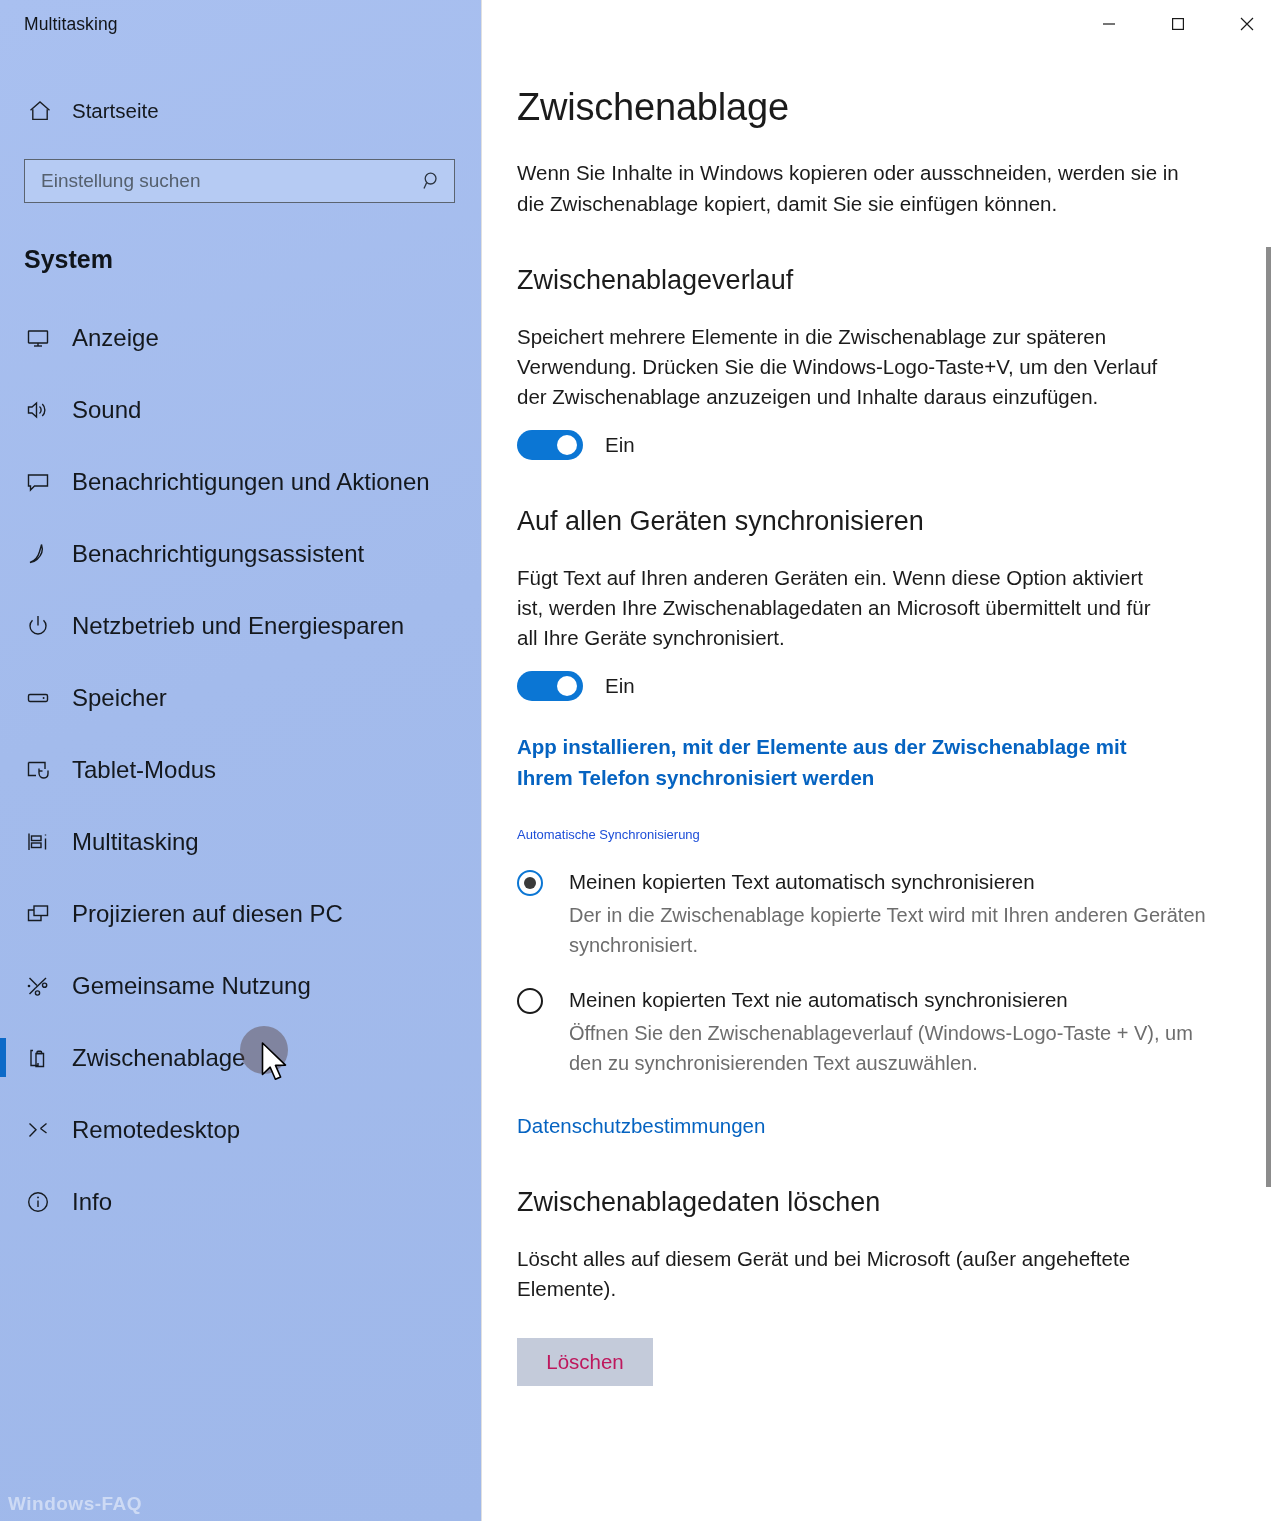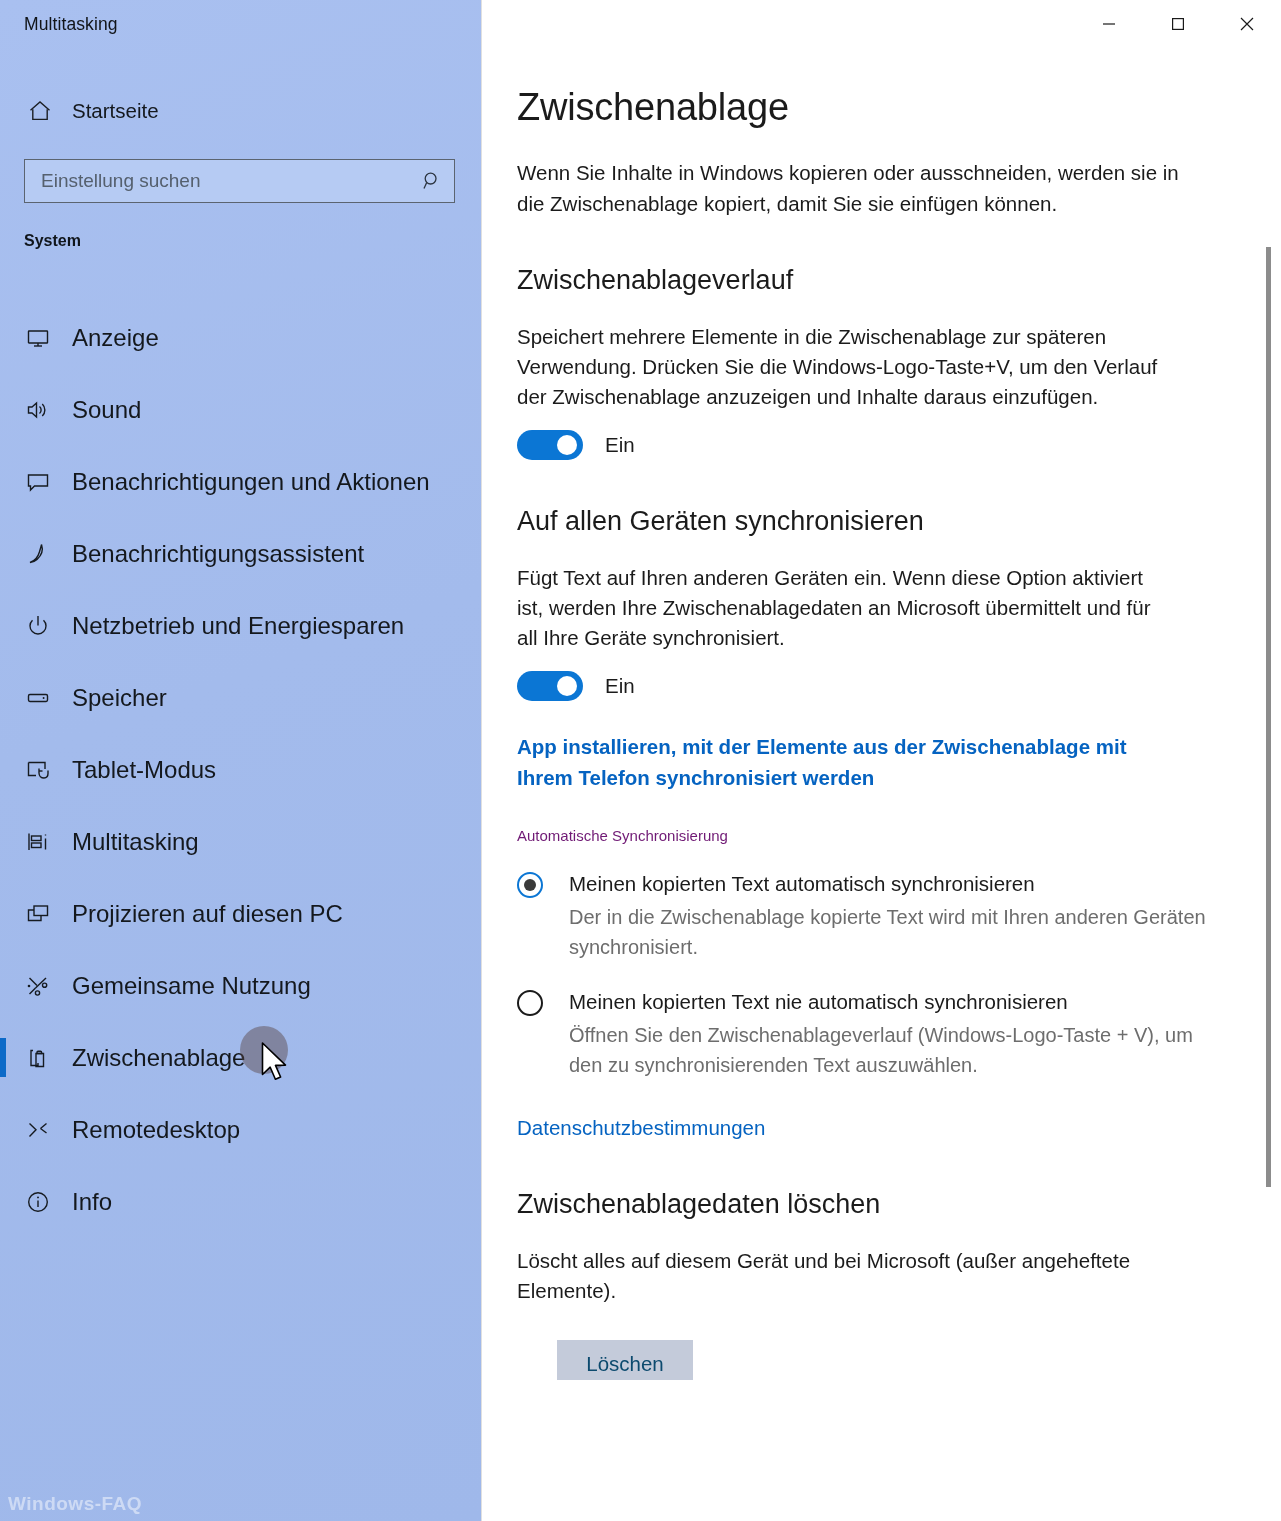--- a/index.html
+++ b/index.html
@@ -100,22 +100,22 @@
     width: 44px;
     display: flex;
     align-items: center;
     justify-content: center;
     color: #2b3440;
   }
 
   .group-head {
     position: absolute;
     left: 24px;
-    top: 232px;
-    font-size: 16px;
+    top: 245px;
+    font-size: 25px;
     font-weight: bold;
     color: #10151b;
   }
 
   .nav-list {
     position: absolute;
     left: 0;
     top: 314px;
     width: 481px;
   }
@@ -281,22 +281,22 @@
     display: block;
     font-size: 20.5px;
     line-height: 31px;
     color: #0563c1;
     text-decoration: none;
     max-width: 640px;
     cursor: default;
   }
 
   .sub-head {
-    font-size: 15px;
-    color: #701a75;
+    font-size: 13px;
+    color: #1d4ed8;
     margin-top: 34px;
   }
 
   .radio-row {
     display: flex;
     align-items: flex-start;
     margin-top: 26px;
   }
   .radio {
     width: 26px;
@@ -335,32 +335,31 @@
     color: #6d6d6d;
     margin-left: 52px;
     margin-top: 4px;
     max-width: 640px;
   }
 
   .btn {
     margin-top: 34px;
     display: inline-block;
     min-width: 136px;
-    height: 40px;
+    height: 48px;
     line-height: 48px;
     text-align: center;
     background: #c4cbda;
-    color: #0c4a6e;
+    color: #be185d;
     font-size: 20.5px;
     font-family: inherit;
     border: none;
     padding: 0 18px;
     cursor: default;
     box-sizing: border-box;
-    margin-left: 40px;
   }
 
   
   .scrollbar-track {
     position: absolute;
     right: 5px;
     top: 52px;
     bottom: 0;
     width: 5px;
     background: transparent;

